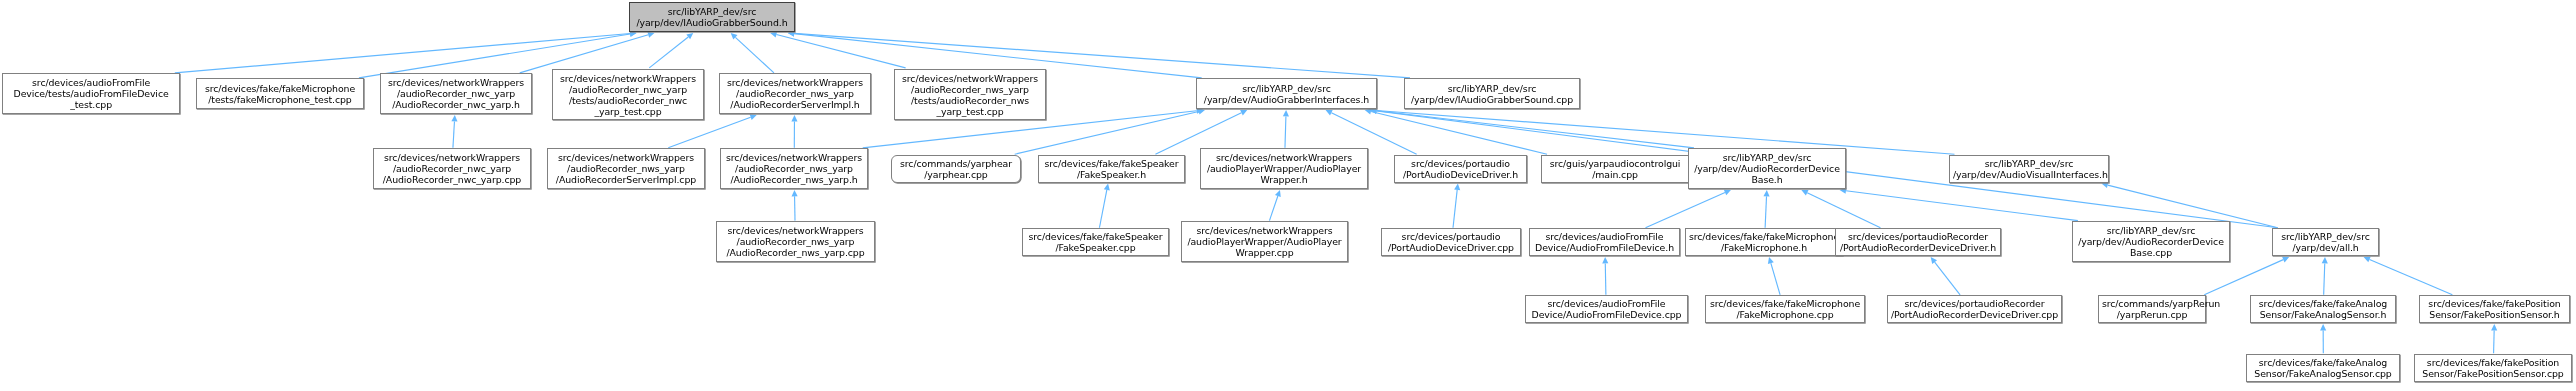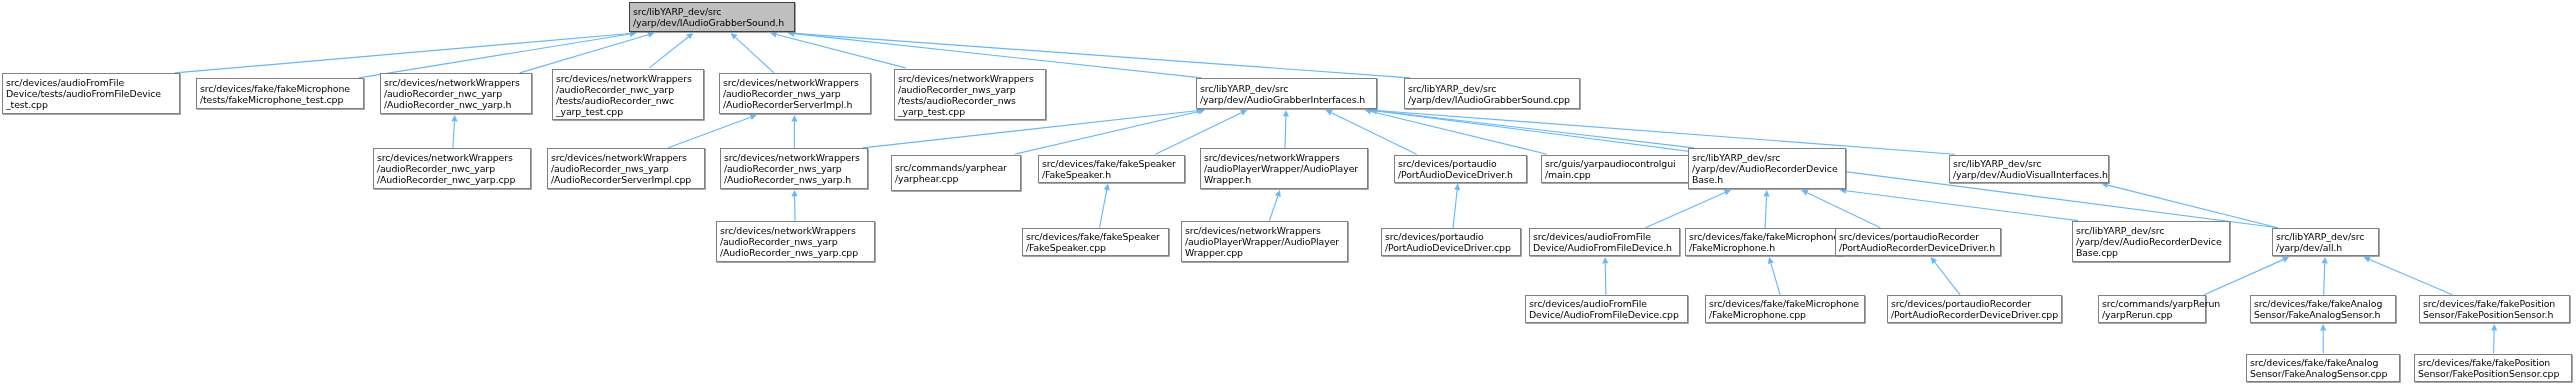--- a/index.html
+++ b/index.html
@@ -20,20 +20,21 @@
   }
   .node{
     position:absolute;
     box-sizing:border-box;
     border:0.7px solid #808080;
     background:#ffffff;
     color:#000000;
     display:flex;
     align-items:center;
     justify-content:center;
+    text-align:center;
     font-size:9.4px;
     line-height:11px;
     letter-spacing:-0.1px;
     white-space:pre-line;
     padding:1.4px 2.9px;
     box-shadow:0.7px 0.7px 0 0 #7f7f7f;
     z-index:5;
   }
   .node.root{
     background:#bfbfbf;
@@ -227,21 +228,21 @@
 /yarp/dev/IAudioGrabberSound.cpp</span></div>
       <div class="node" style="left: 373px; top: 148px; width: 158px; height: 41px;"><span class="node-label">src/devices/networkWrappers
 /audioRecorder_nwc_yarp
 /AudioRecorder_nwc_yarp.cpp</span></div>
       <div class="node" style="left: 547px; top: 148px; width: 158px; height: 41px;"><span class="node-label">src/devices/networkWrappers
 /audioRecorder_nws_yarp
 /AudioRecorderServerImpl.cpp</span></div>
       <div class="node" style="left: 720px; top: 148px; width: 148px; height: 41px;"><span class="node-label">src/devices/networkWrappers
 /audioRecorder_nws_yarp
 /AudioRecorder_nws_yarp.h</span></div>
-      <div class="node" style="left: 891px; top: 155px; width: 130px; height: 36px;"><span class="node-label">src/commands/yarphear
+      <div class="node" style="left: 891px; top: 155px; width: 130px; height: 28px; border-radius: 6px;"><span class="node-label">src/commands/yarphear
 /yarphear.cpp</span></div>
       <div class="node" style="left: 1038px; top: 155px; width: 147px; height: 28px;"><span class="node-label">src/devices/fake/fakeSpeaker
 /FakeSpeaker.h</span></div>
       <div class="node" style="left: 1200px; top: 148px; width: 168px; height: 41px;"><span class="node-label">src/devices/networkWrappers
 /audioPlayerWrapper/AudioPlayer
 Wrapper.h</span></div>
       <div class="node" style="left: 1394px; top: 155px; width: 133px; height: 28px;"><span class="node-label">src/devices/portaudio
 /PortAudioDeviceDriver.h</span></div>
       <div class="node" style="left: 1541px; top: 155px; width: 148px; height: 28px;"><span class="node-label">src/guis/yarpaudiocontrolgui
 /main.cpp</span></div>

